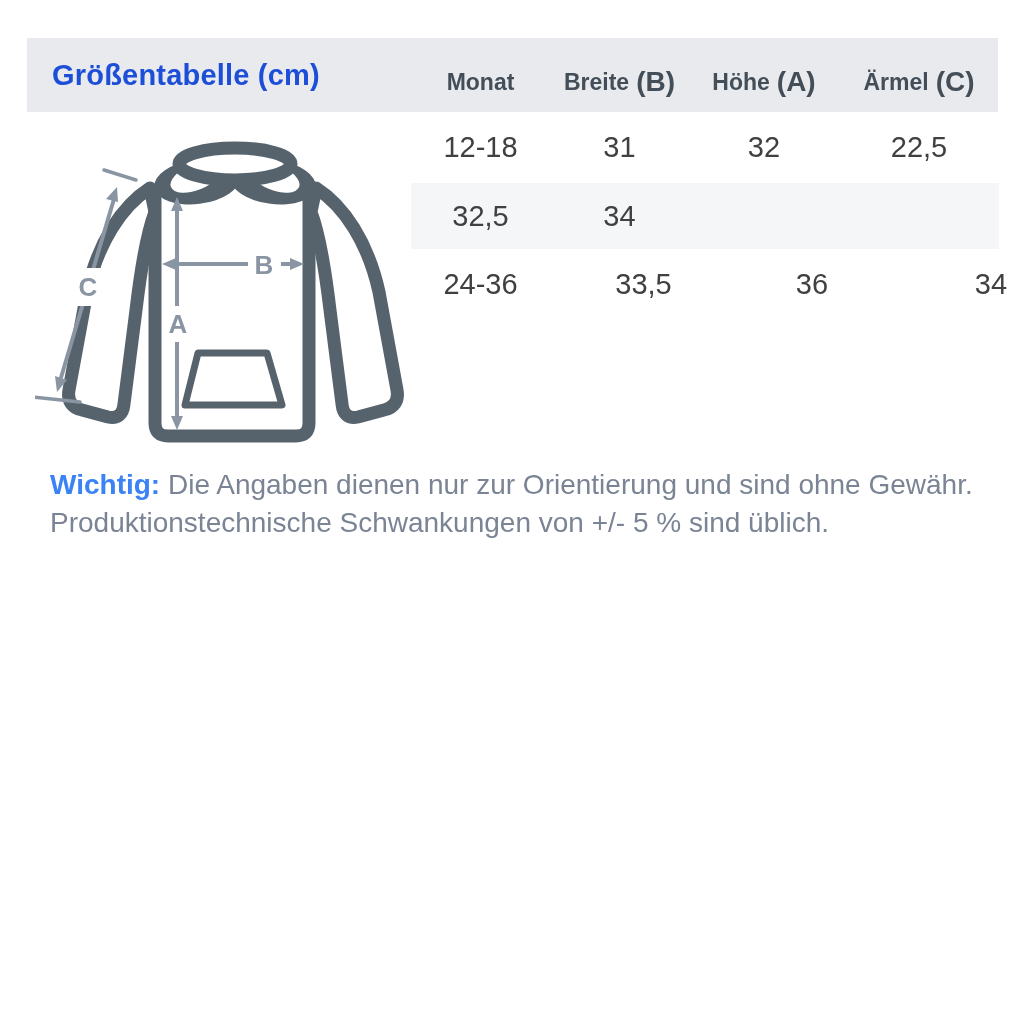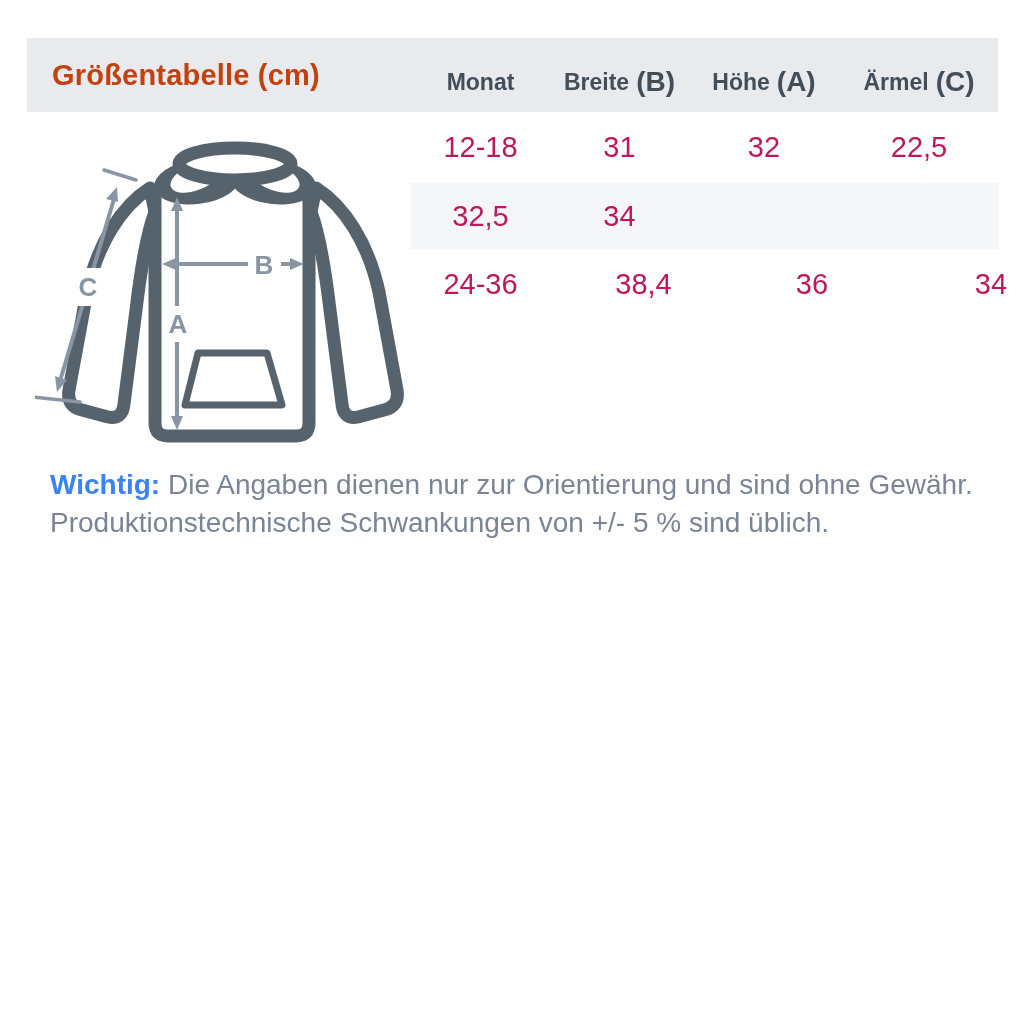--- a/index.html
+++ b/index.html
@@ -19,21 +19,21 @@
     left: 27px; top: 38px;
     width: 971px; height: 74px;
     background: #e9eaed;
   }
   .title {
     position: absolute;
     left: 25px; top: 0;
     height: 74px;
     display: flex; align-items: center;
     font-size: 29px; font-weight: bold;
-    color: #c2410c;
+    color: #1d4ed8;
     letter-spacing: 0.2px;
   }
 
   
   .col-grid {
     display: grid;
     grid-template-columns: 139px 139px 150px 160px;
   }
   .header-cols {
     position: absolute;
@@ -55,21 +55,21 @@
     left: 411px; top: 112px;
     width: 588px;
   }
   .row { align-items: center; }
   .row-1 { height: 71px; background: #ffffff; }
   .row-2 { height: 66px; background: #f5f6f8; }
   .row-3 { height: 70px; background: #ffffff; gap: 24px; }
   .cell {
     text-align: center;
     font-size: 29px;
-    color: #be185d;
+    color: #404040;
     white-space: nowrap;
   }
 
   
   .diagram {
     position: absolute;
     left: 35px; top: 135px;
     width: 400px; height: 320px;
   }
   .arrow-label {
@@ -122,21 +122,21 @@
       <div class="cell">31</div>
       <div class="cell">32</div>
       <div class="cell">22,5</div>
     </div>
     <div class="row row-2 col-grid">
       <div class="cell">32,5</div>
       <div class="cell">34</div>
     </div>
     <div class="row row-3 col-grid">
       <div class="cell">24-36</div>
-      <div class="cell">38,4</div>
+      <div class="cell">33,5</div>
       <div class="cell">36</div>
       <div class="cell">34</div>
     </div>
   </div>
 
   <svg class="diagram" viewBox="35 135 400 320" aria-hidden="true">
     <g stroke="#56636d" stroke-width="13" fill="#ffffff" stroke-linejoin="round" stroke-linecap="round">
 
       <path d="M 150 188 C 122 206, 98 242, 87 292 L 69 390
                C 67 401, 72 408, 82 410 L 108 417

